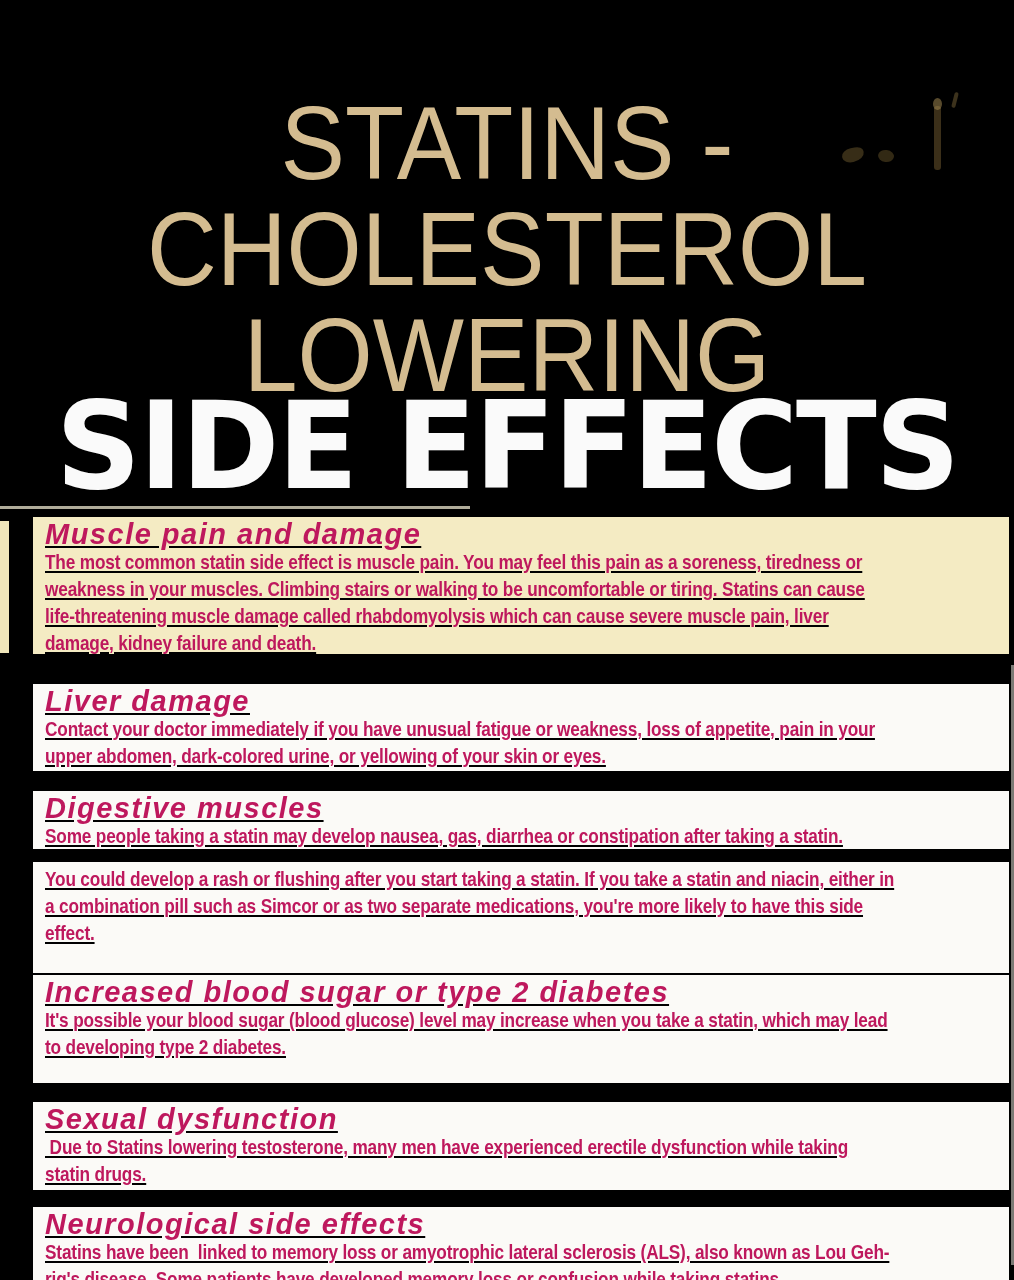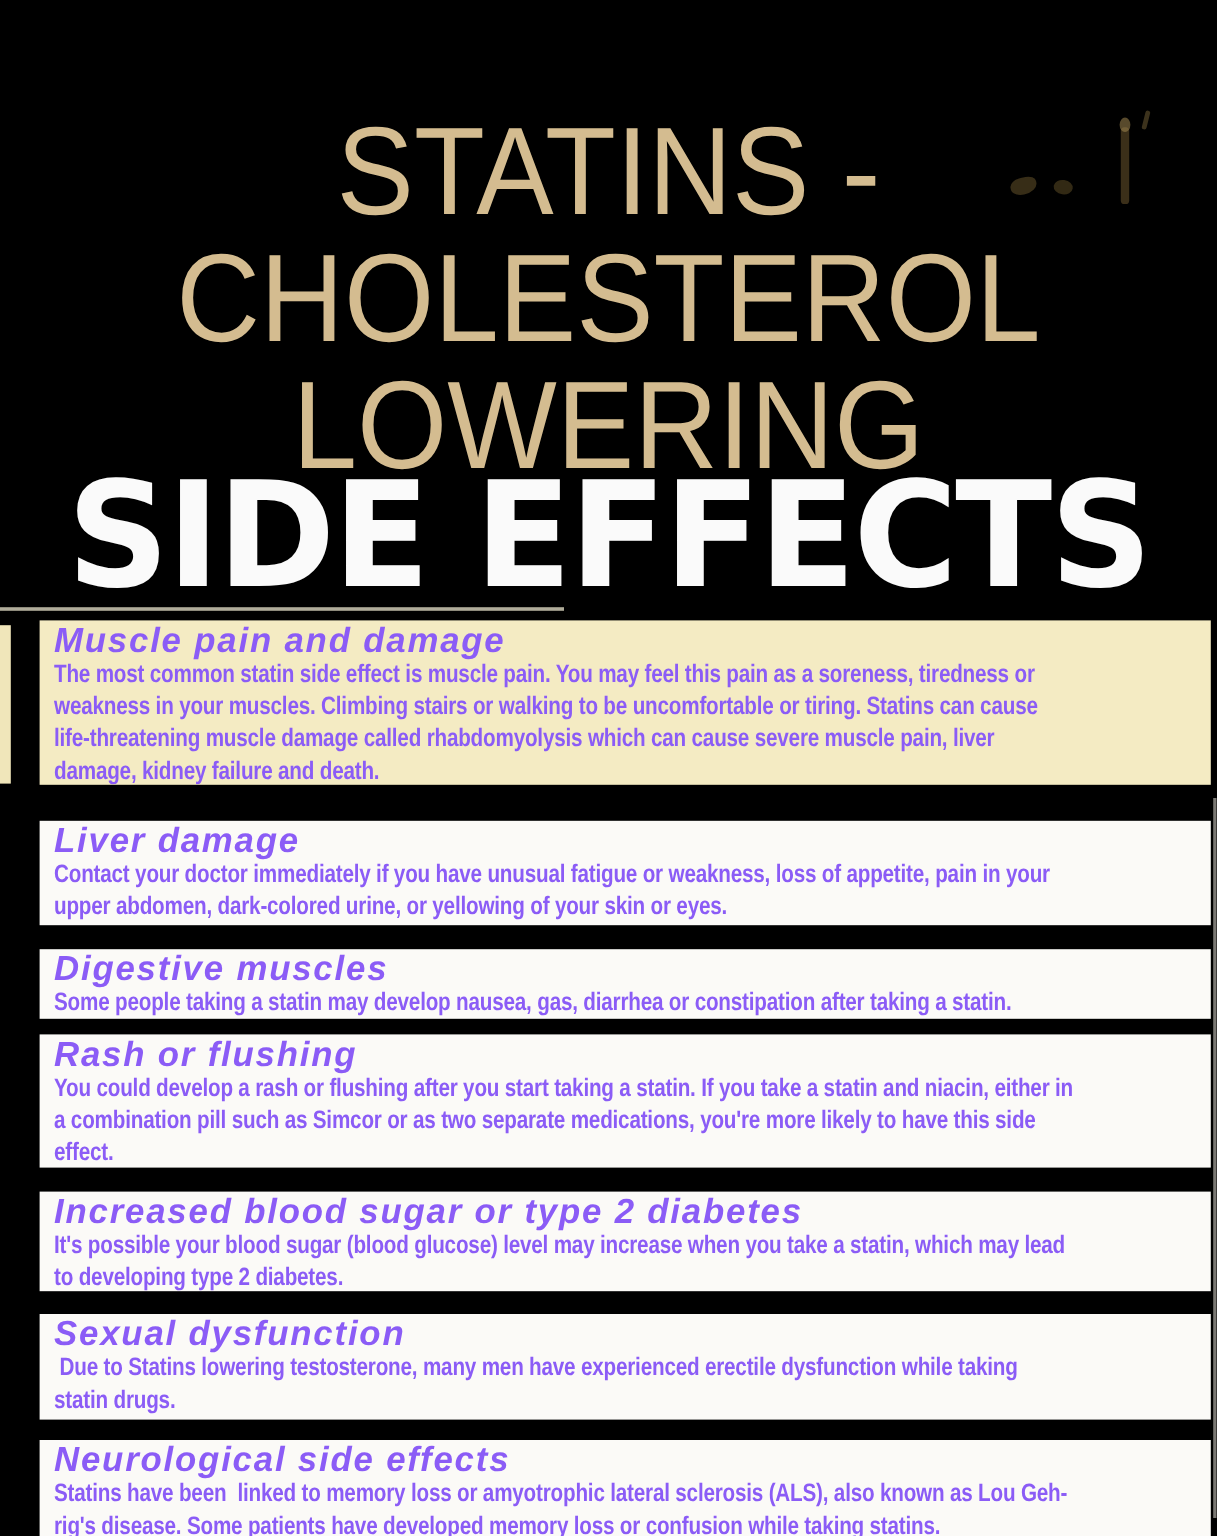--- a/index.html
+++ b/index.html
@@ -2,20 +2,21 @@
 <html><head>
 <meta charset="utf-8">
 <style>
   html,body{margin:0;padding:0;background:#000;}
   .page{
     position:relative;
     width:1014px;height:1280px;
     background:#000;
     overflow:hidden;
     font-family:"Liberation Sans",sans-serif;
+    text-decoration:underline;
   }
   
   .header{position:relative;height:517px;}
   .gold-title{
     padding-top:90px;
     text-align:center;
     color:#d4bc90;
     font-size:104px;
     line-height:106px;
     font-weight:400;
@@ -46,29 +47,29 @@
   .scratch-line{left:0;top:506px;width:470px;height:3px;background:rgba(235,230,205,0.75);}
   .left-strip{left:0;top:521px;width:9px;height:132px;background:#f0e6ba;}
   .right-sliver{left:1011px;top:665px;width:3px;height:600px;background:rgba(245,242,232,0.5);}
   
   .sec{
     margin-left:33px;
     width:976px;
     box-sizing:border-box;
     padding:3px 0 0 12px;
     background:#fbfaf7;
-    color:#8b5cf6;
+    color:#be185d;
     overflow:hidden;
   }
   .sec.cream{background:#f4ebc3;}
   section:nth-of-type(1){height:137px;}
   section:nth-of-type(2){margin-top:30px;height:87px;}
   section:nth-of-type(3){margin-top:20px;height:58px;}
   section:nth-of-type(4){margin-top:13px;height:111px;}
-  section:nth-of-type(5){margin-top:20px;height:83px;}
+  section:nth-of-type(5){margin-top:2px;height:108px;}
   section:nth-of-type(6){margin-top:19px;height:88px;}
   section:nth-of-type(7){margin-top:17px;height:81px;}
   .sec-heading{
     font-style:italic;
     font-weight:700;
     font-size:29px;
     line-height:28px;
     letter-spacing:1.5px;
     white-space:pre;
   }
@@ -115,21 +116,20 @@
     <div class="sec-body">Contact your doctor immediately if you have unusual fatigue or weakness, loss of appetite, pain in your
 upper abdomen, dark-colored urine, or yellowing of your skin or eyes.</div>
   </section>
 
   <section class="sec">
     <div class="sec-heading">Digestive muscles</div>
     <div class="sec-body">Some people taking a statin may develop nausea, gas, diarrhea or constipation after taking a statin.</div>
   </section>
 
   <section class="sec">
-    <div class="sec-heading">Rash or flushing</div>
     <div class="sec-body">You could develop a rash or flushing after you start taking a statin. If you take a statin and niacin, either in
 a combination pill such as Simcor or as two separate medications, you're more likely to have this side
 effect.</div>
   </section>
 
   <section class="sec">
     <div class="sec-heading">Increased blood sugar or type 2 diabetes</div>
     <div class="sec-body">It's possible your blood sugar (blood glucose) level may increase when you take a statin, which may lead
 to developing type 2 diabetes.</div>
   </section>

